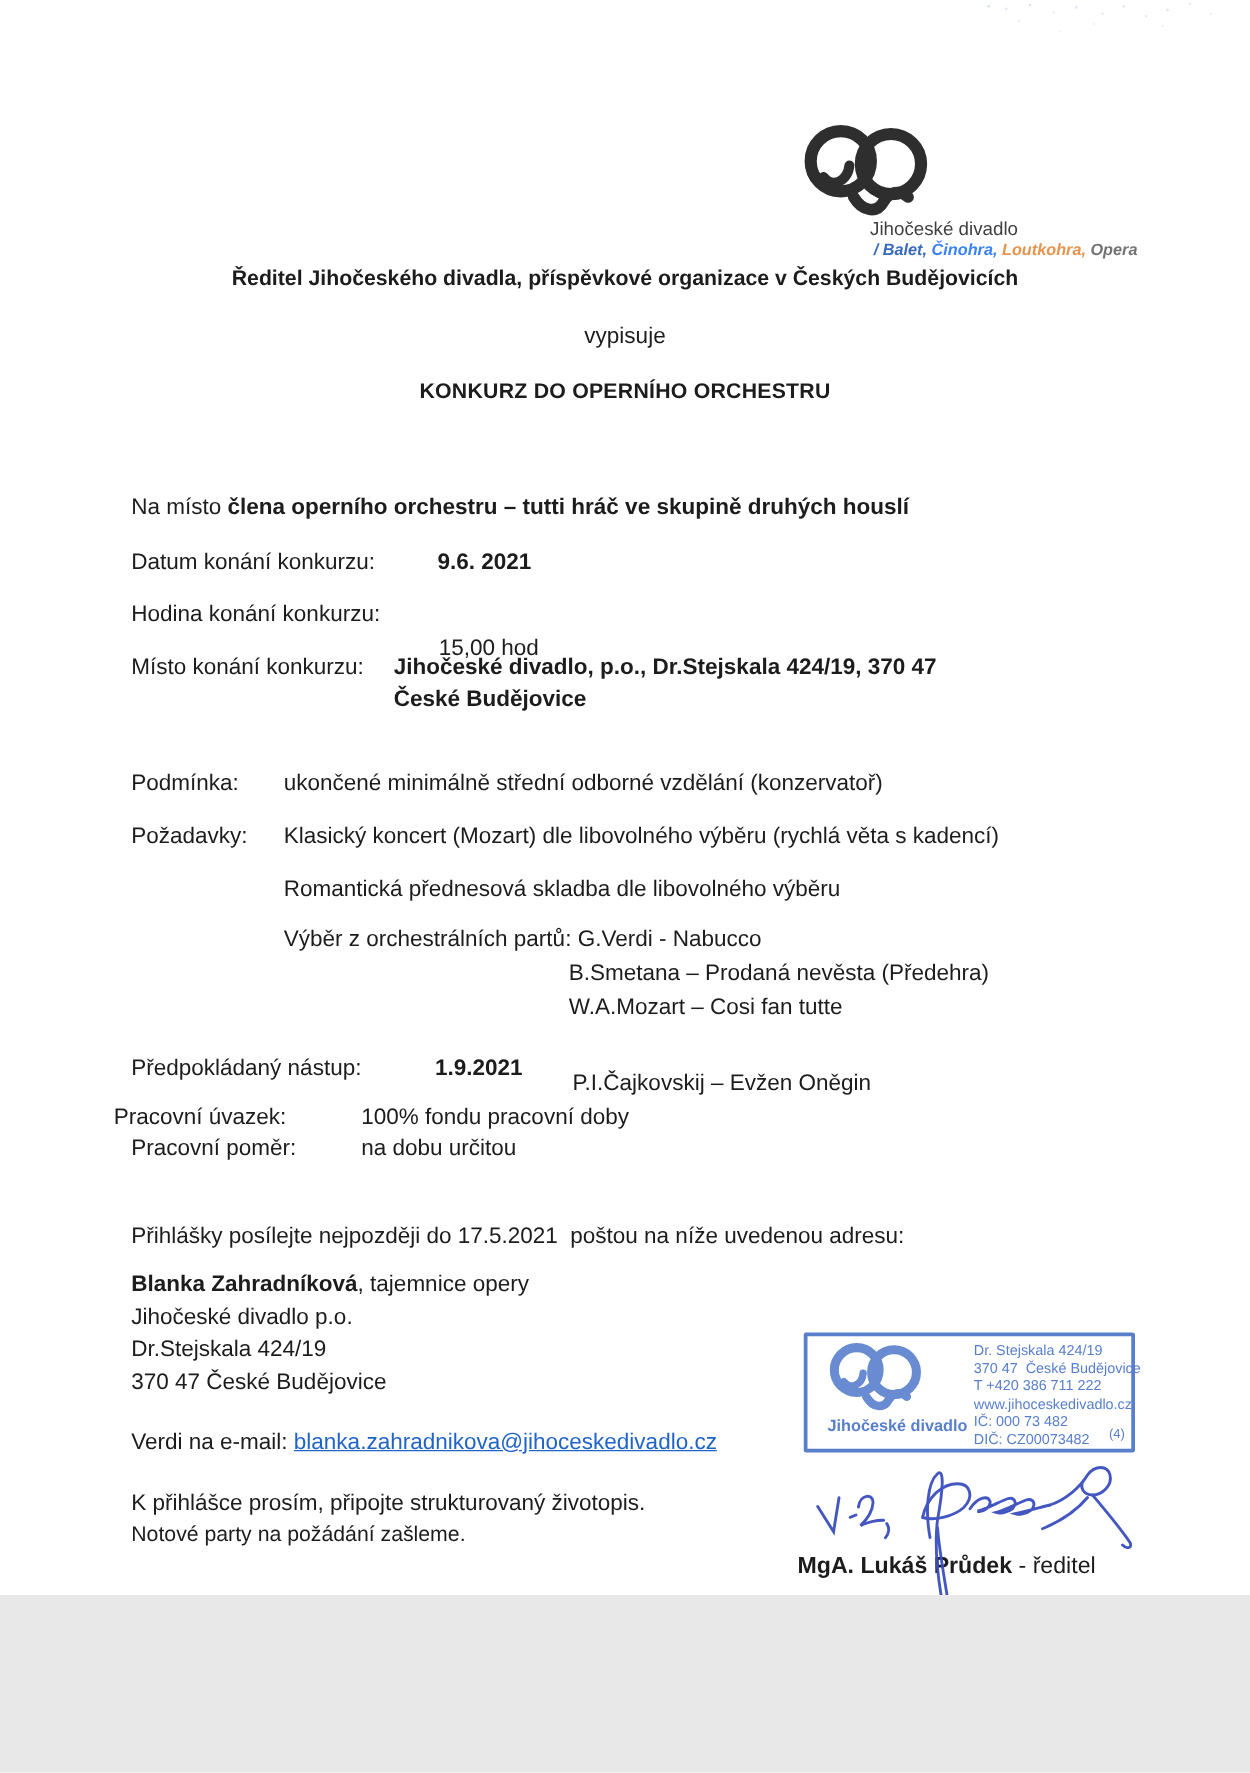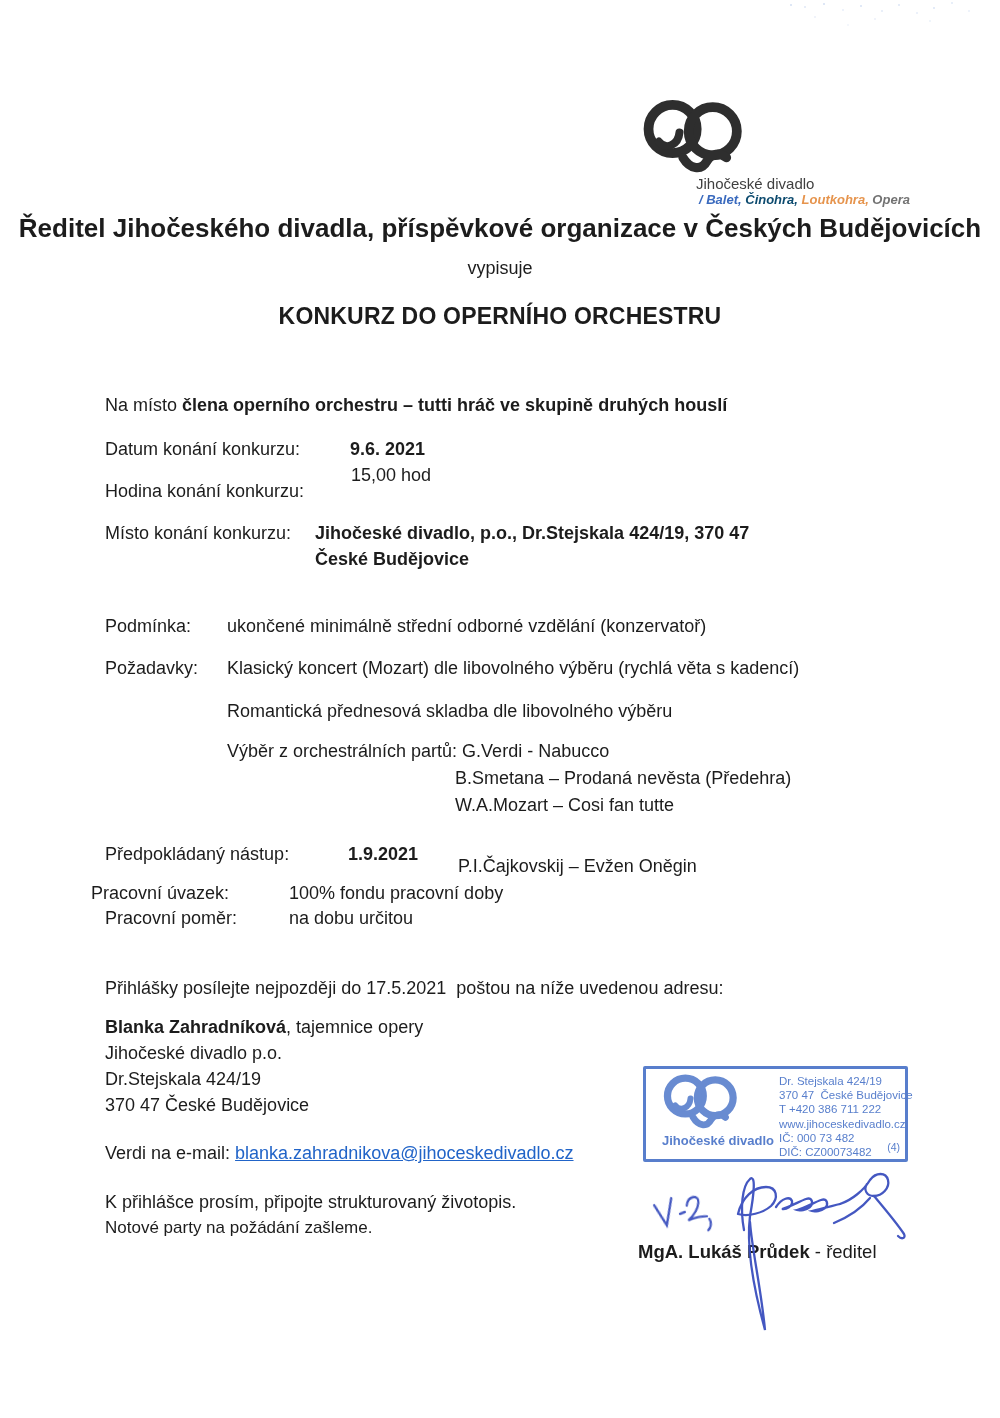--- a/index.html
+++ b/index.html
@@ -1,33 +1,33 @@
 <!DOCTYPE html>
 <html><head>
 <meta charset="utf-8">
 <style>
   html,body{margin:0;padding:0;background:#e8e8e8;}
   .page{
-    position:relative;width:1000px;height:1418px;background:#ffffff;
+    position:relative;width:1000px;height:1276px;background:#ffffff;
     margin:0 auto;overflow:hidden;
     font-family:"Liberation Sans","DejaVu Sans",sans-serif;
     color:#1c1c1c;
   }
   .abs{position:absolute;white-space:pre;}
   .center{left:10px;width:980px;text-align:center;}
   .body-txt{font-size:18px;}
   .b{font-weight:bold;}
   
   .logo-org{font-size:15px;color:#3f3f3f;}
   .logo-tagline{font-size:13px;font-weight:bold;font-style:italic;}
-  .tg-0{color:#3a6abe;} .tg-1{color:#0c4a6e;} .tg-2{color:#e6944d;} .tg-3{color:#737373;}
+  .tg-0{color:#3a6abe;} .tg-1{color:#3b82f6;} .tg-2{color:#e6944d;} .tg-3{color:#737373;}
   
-  .doc-title{font-size:26px;font-weight:bold;}
+  .doc-title{font-size:17px;font-weight:bold;}
   .announce{font-size:18px;}
-  .doc-heading{font-size:23px;font-weight:bold;letter-spacing:.2px;}
+  .doc-heading{font-size:17px;font-weight:bold;letter-spacing:.2px;}
   
   .email-link{color:#2164c8;text-decoration:underline;cursor:pointer;}
   
   .stamp{
     position:absolute;left:643px;top:1066px;width:265px;height:96px;
     border:3px solid #4a74c8;border-radius:2px;box-sizing:border-box;
     color:#4a74c8;opacity:.92;
   }
   .stamp-org{position:absolute;left:16px;top:64px;font-size:13px;font-weight:bold;white-space:pre;}
   .stamp-col{position:absolute;left:133px;top:5px;font-size:11.5px;line-height:14.2px;font-weight:500;}
@@ -71,21 +71,21 @@
   <div class="abs center doc-title" style="top:213px;">Ředitel Jihočeského divadla, příspěvkové organizace v Českých Budějovicích</div>
   <div class="abs center announce" style="top:258px;">vypisuje</div>
   <div class="abs center doc-heading" style="top:303px;">KONKURZ DO OPERNÍHO ORCHESTRU</div>
 
   <div class="abs body-txt" style="left:105px;top:395px;"><span>Na místo </span><span class="b">člena operního orchestru – tutti hráč ve skupině druhých houslí</span></div>
 
   <div class="abs body-txt" style="left:105px;top:439px;">Datum konání konkurzu:</div>
   <div class="abs body-txt b" style="left:350px;top:439px;">9.6. 2021</div>
 
   <div class="abs body-txt" style="left:105px;top:481px;">Hodina konání konkurzu:</div>
-  <div class="abs body-txt" style="left:351px;top:465px;">15,00 hod</div>
+  <div class="abs body-txt" style="left:351px;top:508px;">15,00 hod</div>
 
   <div class="abs body-txt" style="left:105px;top:523px;">Místo konání konkurzu:</div>
   <div class="abs body-txt b" style="left:315px;top:523px;">Jihočeské divadlo, p.o., Dr.Stejskala 424/19, 370 47</div>
   <div class="abs body-txt b" style="left:315px;top:549px;">České Budějovice</div>
 
   <div class="abs body-txt" style="left:105px;top:616px;">Podmínka:</div>
   <div class="abs body-txt" style="left:227px;top:616px;">ukončené minimálně střední odborné vzdělání (konzervatoř)</div>
 
   <div class="abs body-txt" style="left:105px;top:658px;">Požadavky:</div>
   <div class="abs body-txt" style="left:227px;top:658px;">Klasický koncert (Mozart) dle libovolného výběru (rychlá věta s kadencí)</div>

